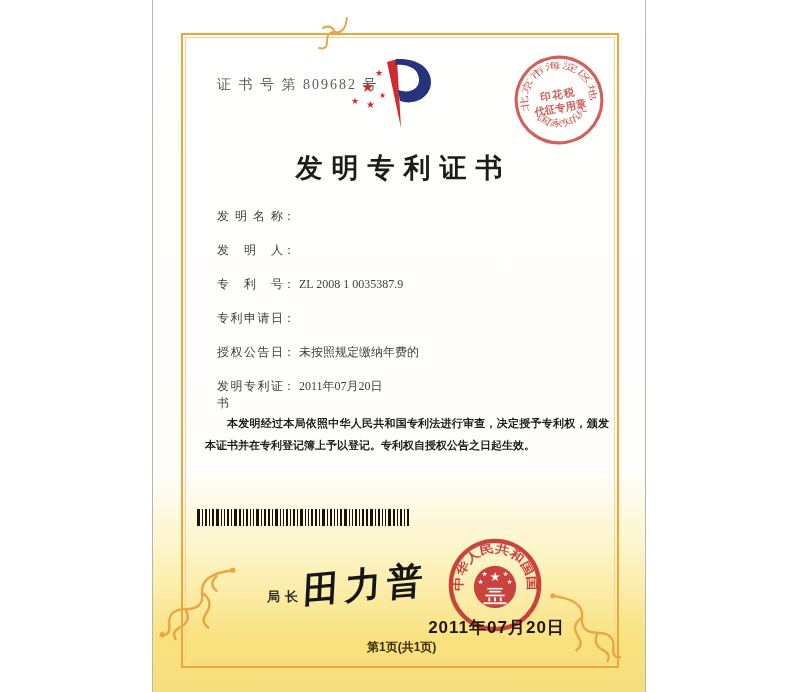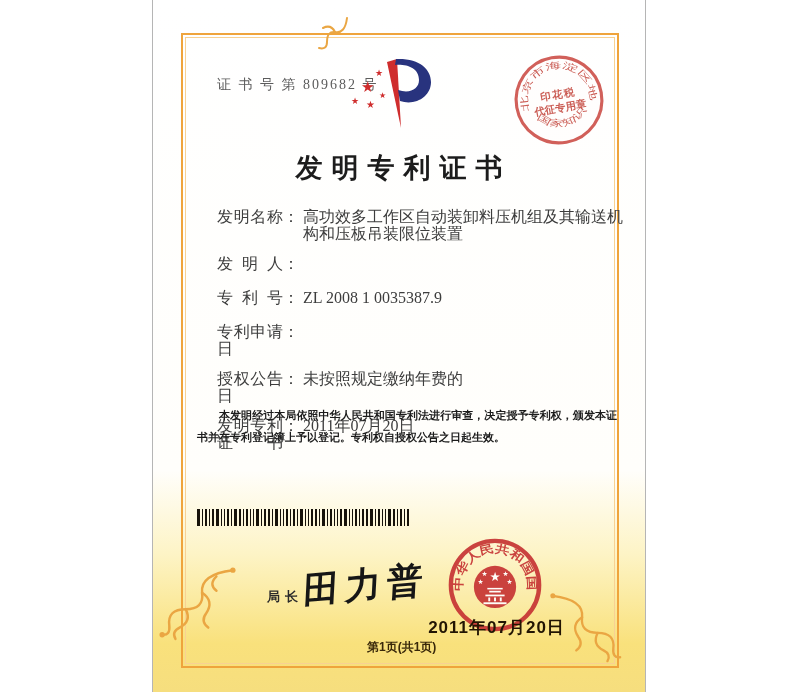--- a/index.html
+++ b/index.html
@@ -31,31 +31,31 @@
   .tax-seal{position:absolute;left:360px;top:54px;width:92px;height:92px;opacity:.88;transform:rotate(-10deg);}
   .title{
     position:absolute;left:0;top:150px;width:100%;text-align:center;
     font-family:"Liberation Serif","DejaVu Serif",serif;
     font-size:27px;font-weight:600;color:#1c1c1c;letter-spacing:9px;text-indent:9px;
   }
   .fields{position:absolute;left:64px;top:208px;width:406px;}
   .field-row{
     display:flex;margin-bottom:13px;min-height:21px;
     font-family:"Liberation Serif","DejaVu Serif",serif;
-    font-size:16px;color:#3d3d3d;line-height:17px;
+    font-size:12px;color:#3d3d3d;line-height:17px;
   }
   .field-label{width:66px;flex:none;text-align:justify;text-align-last:justify;}
   .field-colon{flex:none;margin-right:4px;}
   .field-value{flex:1;}
   .paras{
     position:absolute;left:44px;top:404px;width:420px;
     font-size:11px;font-weight:bold;color:#1c1c1c;line-height:22px;
     text-align:justify;
   }
-  .paras p{margin:0;text-indent:2em;}
+  .paras p{margin:8px;text-indent:2em;}
   .barcode{
     position:absolute;left:44px;top:509px;height:17px;width:224px;
     display:flex;align-items:stretch;overflow:hidden;
   }
   .barcode .bar{flex:none;background:#17130a;margin-right:2px;}
   .director{
     position:absolute;left:114px;top:588px;
     font-size:13px;font-weight:bold;color:#2a2a2a;letter-spacing:5px;
   }
   .signature{
@@ -140,21 +140,20 @@
     <text x="44" y="42" text-anchor="middle" font-size="10" font-weight="bold" fill="#c4483f" letter-spacing="1.5">印花税</text>
     <text x="44" y="55" text-anchor="middle" font-size="10" font-weight="bold" fill="#c4483f">代征专用章</text>
   </svg>
 
   <div class="title">发明专利证书</div>
 
   <div class="fields">
       <div class="field-row">
         <span class="field-label">发明名称</span>
         <span class="field-colon">：</span>
-        <span class="field-value">高功效多工作区自动装卸料压机组及其输送机构和压板吊装限位装置</span>
       </div>
       <div class="field-row">
         <span class="field-label">发明人</span>
         <span class="field-colon">：</span>
       </div>
       <div class="field-row">
         <span class="field-label">专利号</span>
         <span class="field-colon">：</span>
         <span class="field-value">ZL 2008 1 0035387.9</span>
       </div>

